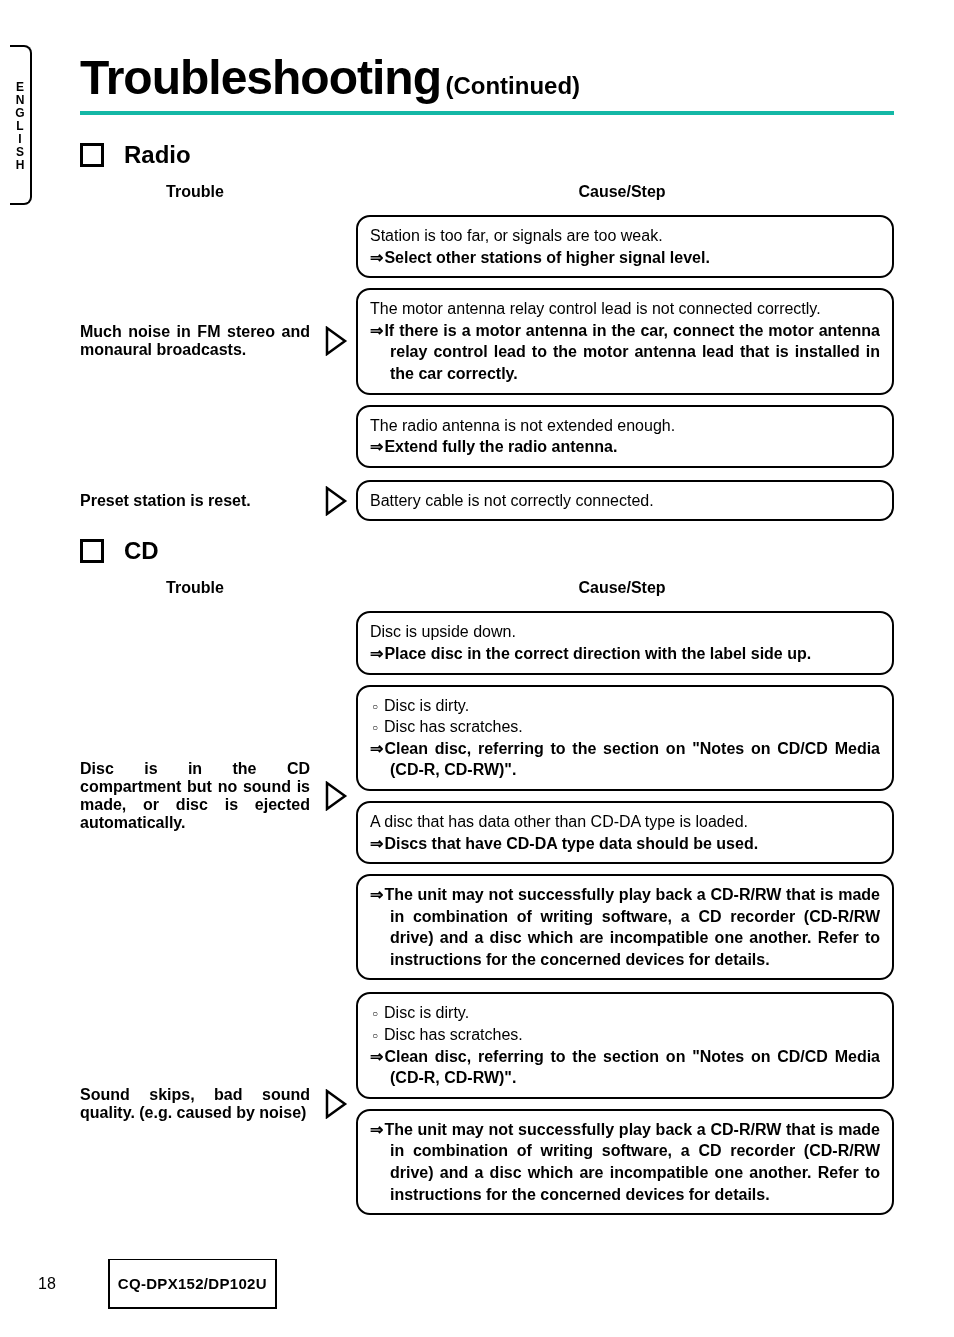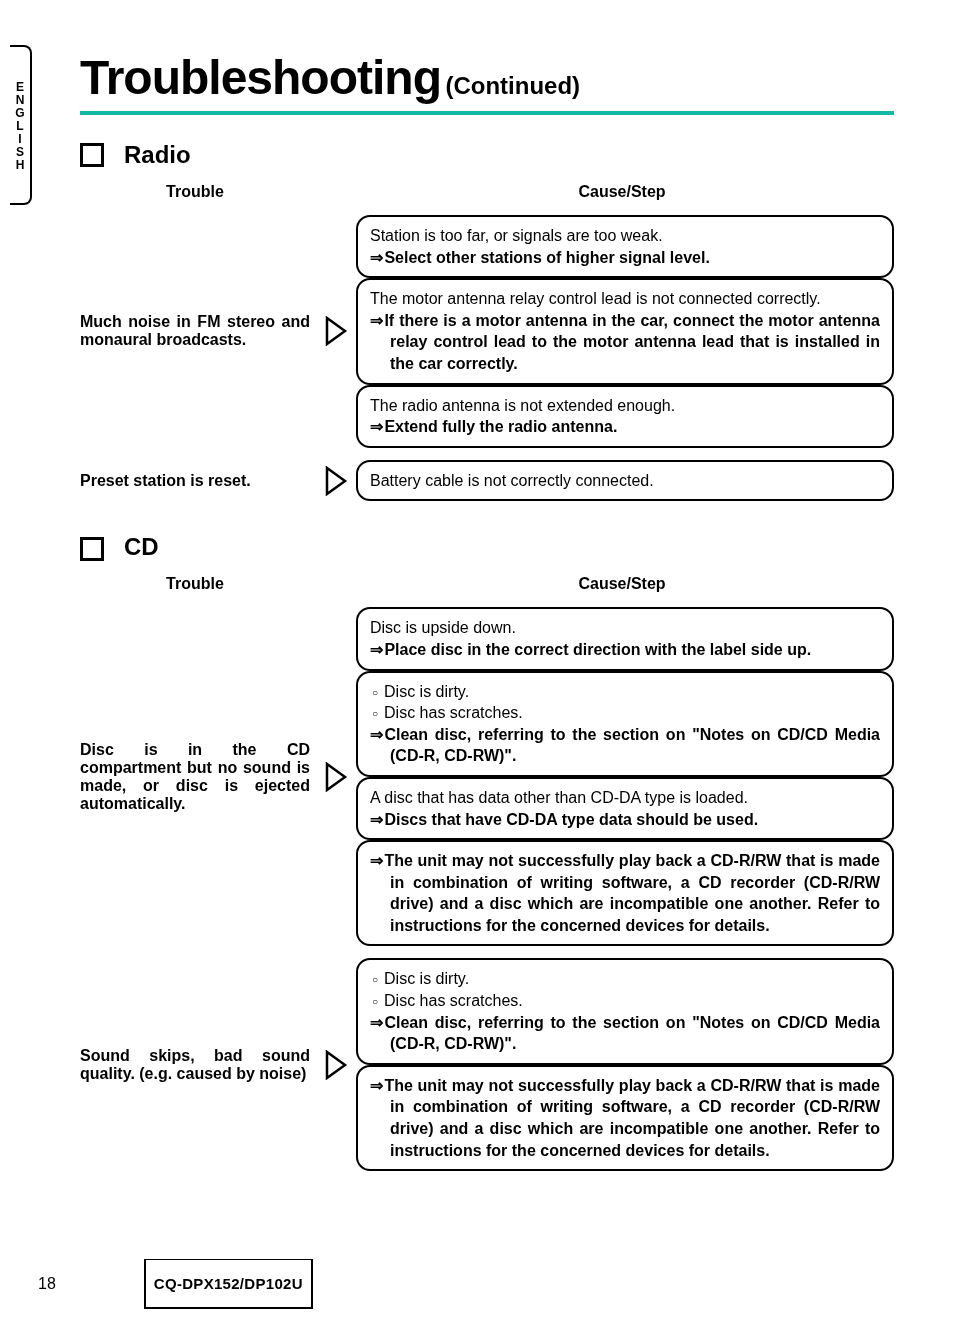--- a/index.html
+++ b/index.html
@@ -91,20 +91,21 @@
 .row .arrow{
   width:40px;
   display:flex;
   align-items:center;
   justify-content:center;
 }
 .row .right{
   flex:1;
   display:flex;
   flex-direction:column;
+  gap:10px;
 }
 .arrow svg{width:24px;height:30px;}
 .box{
   border:2.5px solid #000;
   border-radius:14px;
   padding:8px 12px;
   font-size:16px;
   line-height:1.35;
 }
 .cause{font-weight:400;}
@@ -125,21 +126,21 @@
 .step.ind{padding-left:20px;text-indent:-20px;}
 .step.ind::before{margin-left:0px;}
 .just{text-align:justify;}
 
 .footer{
   position:absolute;
   bottom:28px;
   left:38px;
   display:flex;
   align-items:center;
-  gap:88px;
+  gap:52px;
 }
 .pageno{font-size:16px;}
 .model-box{
   border:2px solid #000;
   border-top-width:1px;
   padding:15px 8px;
   font-weight:900;
   font-size:15px;
   letter-spacing:0.3px;
   text-shadow:
@@ -202,21 +203,21 @@
           </svg>
       </div>
       <div class="right">
         <div class="box">
           <div class="cause">Battery cable is not correctly connected.</div>
         </div>
       </div>
     </div>
   </div>
 
-  <div class="section-hdr" style="margin-top:32px;align-items:flex-end;">
+  <div class="section-hdr" style="margin-top:16px;">
     <span class="sq"></span>
     <span>CD</span>
   </div>
 
   <div class="table">
     <div class="thead">
       <div class="tcol left">Trouble</div>
       <div class="tcol arrow"></div>
       <div class="tcol right">Cause/Step</div>
     </div>

